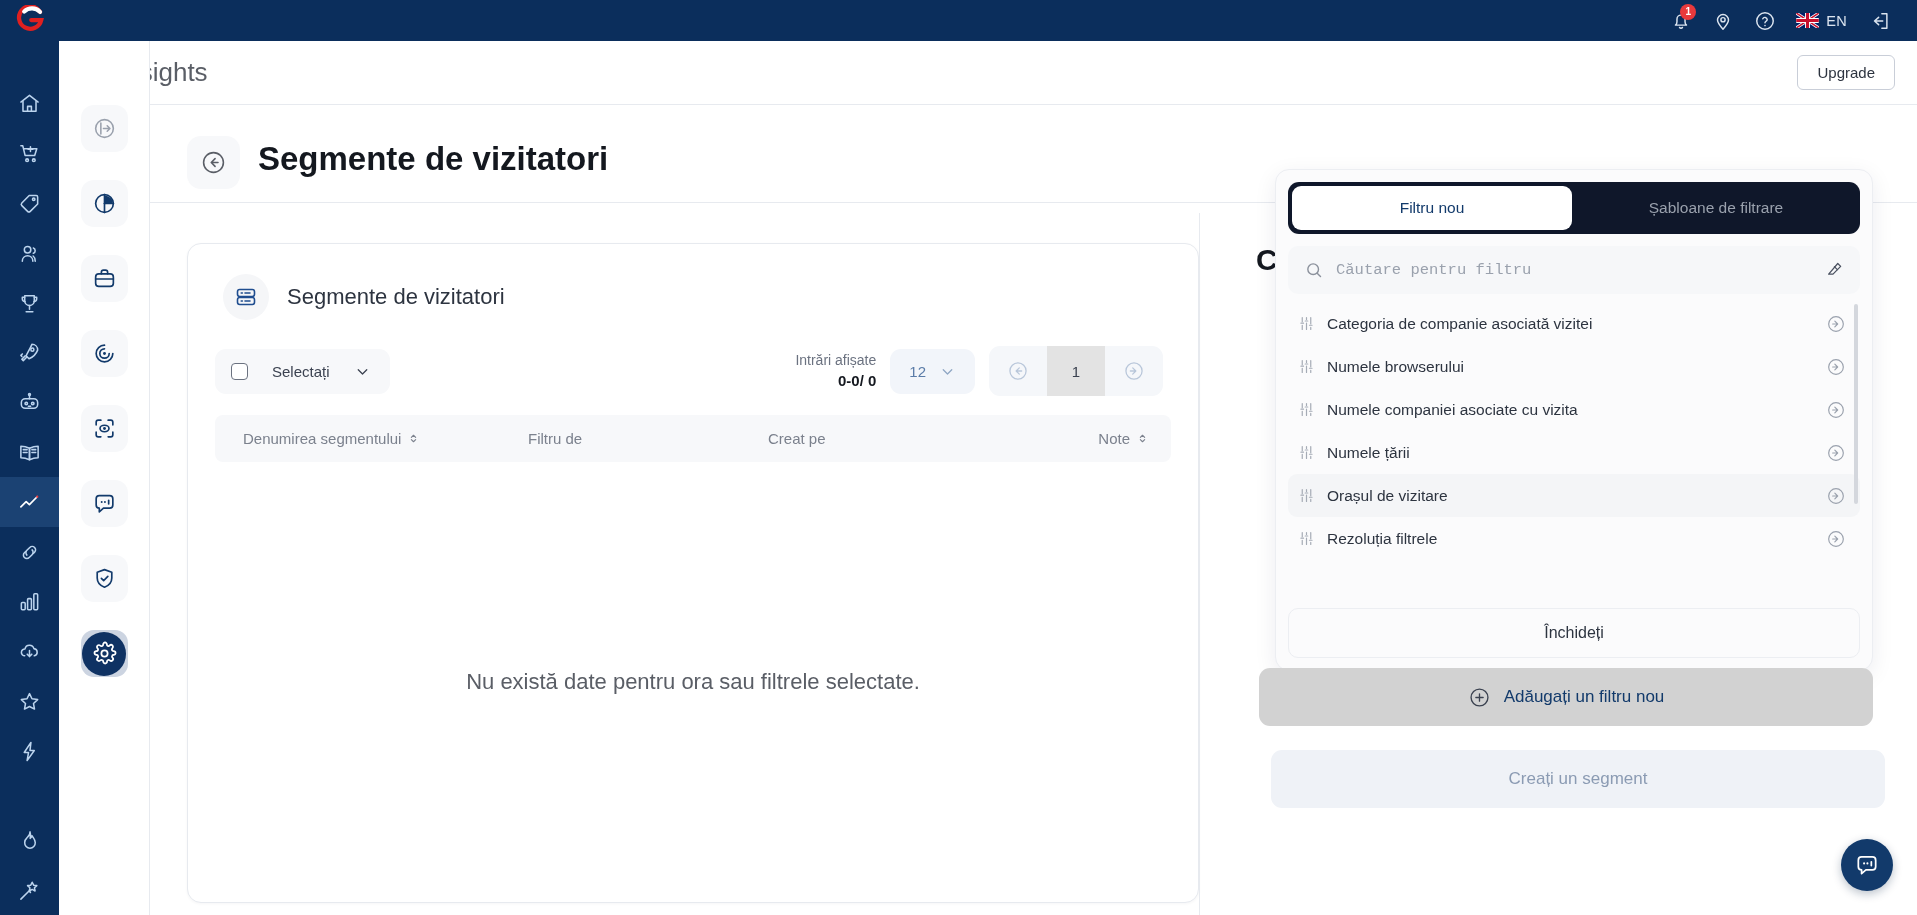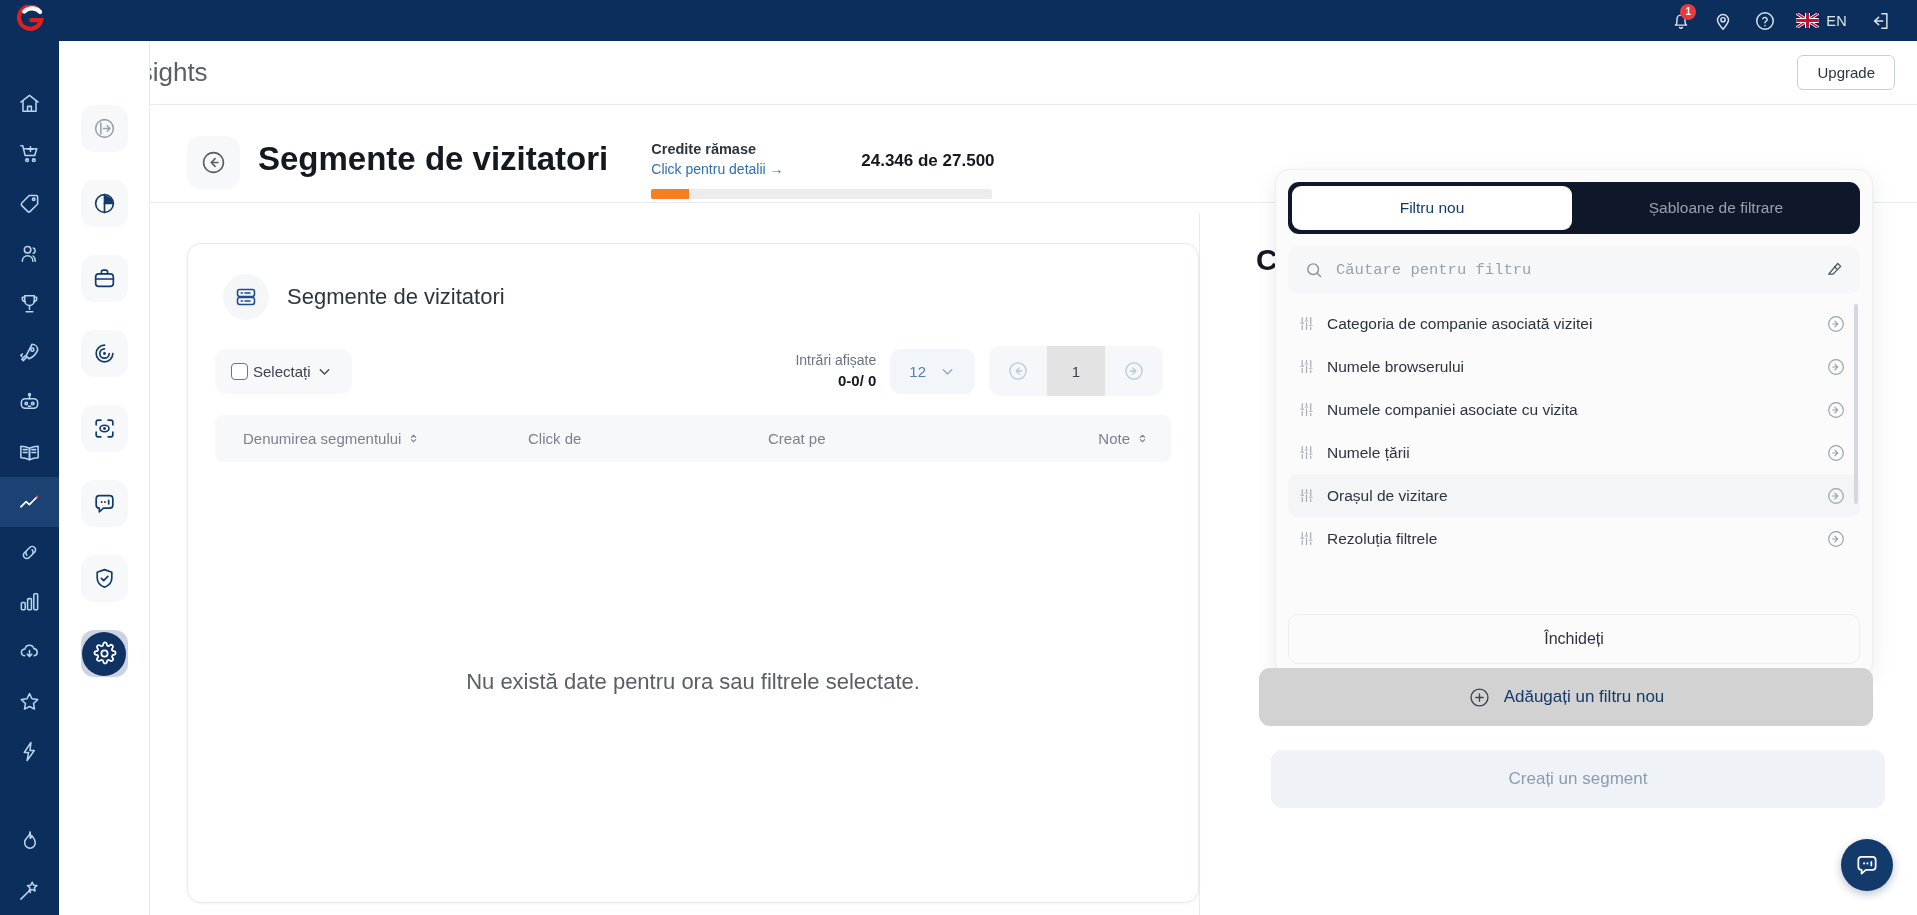--- a/index.html
+++ b/index.html
@@ -174,21 +174,21 @@
     display: flex; align-items: center; justify-content: center;
   }
   #card-title-icon svg { width: 24px; height: 24px; display: block; }
   #card-title-text { font-size: 22px; color: #2d3440; }
 
   #card-toolbar {
     display: flex; align-items: center;
     padding: 26px 35px 0 27px;
   }
   #select-dropdown {
-    display: flex; align-items: center; gap: 5px;
+    display: flex; align-items: center; gap: 24px;
     background: #f7f8fa; border-radius: 11px;
     padding: 14px 19px 14px 16px; cursor: pointer;
   }
   #select-checkbox {
     width: 17px; height: 17px; border: 1.6px solid #6b7280;
     border-radius: 4px; background: #fff;
   }
   #select-label { font-size: 15px; color: #3b4250; }
   #select-dropdown svg { width: 17px; height: 17px; display: block; }
 
@@ -302,21 +302,21 @@
   .filter-row .slider-icon { width: 17px; height: 17px; flex:0 0 auto; }
   .filter-row .filter-label {
     margin-left: 12px; font-size: 15.5px; color: #2d3440;
   }
   .filter-row .go-icon { margin-left: auto; width: 20px; height: 20px; flex:0 0 auto;}
   #filter-scrollbar {
     position: absolute; right: 2px; top: 2px;
     width: 4px; height: 200px; border-radius: 2px; background: #d4d7dd;
   }
   #close-filter-button {
-    margin-top: 12px; width: 100%;
+    margin-top: 6px; width: 100%;
     background: #fbfbfc; border: 1px solid #eceef2; border-radius: 10px;
     padding: 15px 0; text-align: center;
     font-size: 16px; color: #2d3440; cursor: pointer;
     font-family: inherit;
   }
 
   #add-filter-button {
     position: absolute; left: 1259px; top: 668px;
     width: 614px; height: 58px;
     background: #d2d2d2; border: none; border-radius: 11px;
@@ -641,32 +641,20 @@
     <div id="back-button">
       <span>
         <svg viewBox="0 0 24 24" fill="none" stroke="#5a5e66" stroke-width="1.4" stroke-linecap="round" stroke-linejoin="round">
             <circle cx="12" cy="12" r="8.8"></circle>
             <path d="M13.4 8.6 10 12l3.4 3.4M10.2 12H16"></path>
           </svg>
       </span>
     </div>
     <div id="segments-heading">Segmente de vizitatori</div>
 
-    <div id="credits-block">
-      <div id="credits-top">
-        <div id="credits-labels">
-          <div id="credits-title">Credite rămase</div>
-          <div id="credits-detail-link">Click pentru detalii →</div>
-        </div>
-        <div id="credits-amount">24.346 de 27.500</div>
-      </div>
-      <div id="credits-bar-track">
-        <div id="credits-bar-fill" style="width: 11%;"></div>
-      </div>
-    </div>
   </div>
 
   <div id="segments-card">
     <div id="card-title-row">
       <div id="card-title-icon">
         <svg viewBox="0 0 24 24" fill="none" stroke="#1f4d8f" stroke-width="1.6" stroke-linecap="round" stroke-linejoin="round">
             <rect x="3.5" y="4.5" width="17" height="7" rx="2.2"></rect>
             <rect x="3.5" y="12.5" width="17" height="7" rx="2.2"></rect>
             <path d="M7.2 8h1.2M11 8h5M7.2 16h1.2M11 16h5"></path>
           </svg>
@@ -723,21 +711,21 @@
     <div id="table-head">
       <div class="th" id="th-name">
         <span>Denumirea segmentului</span>
         <span>
           <svg viewBox="0 0 24 24" fill="none" stroke="#7b818d" stroke-width="2" stroke-linecap="round" stroke-linejoin="round">
               <path d="m8 10 4-4 4 4M8 14l4 4 4-4"></path>
             </svg>
         </span>
       </div>
       <div class="th" id="th-by">
-        <span>Click de</span>
+        <span>Filtru de</span>
       </div>
       <div class="th" id="th-on">
         <span>Creat pe</span>
       </div>
       <div class="th" id="th-note">
         <span>Note</span>
         <span>
           <svg viewBox="0 0 24 24" fill="none" stroke="#7b818d" stroke-width="2" stroke-linecap="round" stroke-linejoin="round">
               <path d="m8 10 4-4 4 4M8 14l4 4 4-4"></path>
             </svg>

